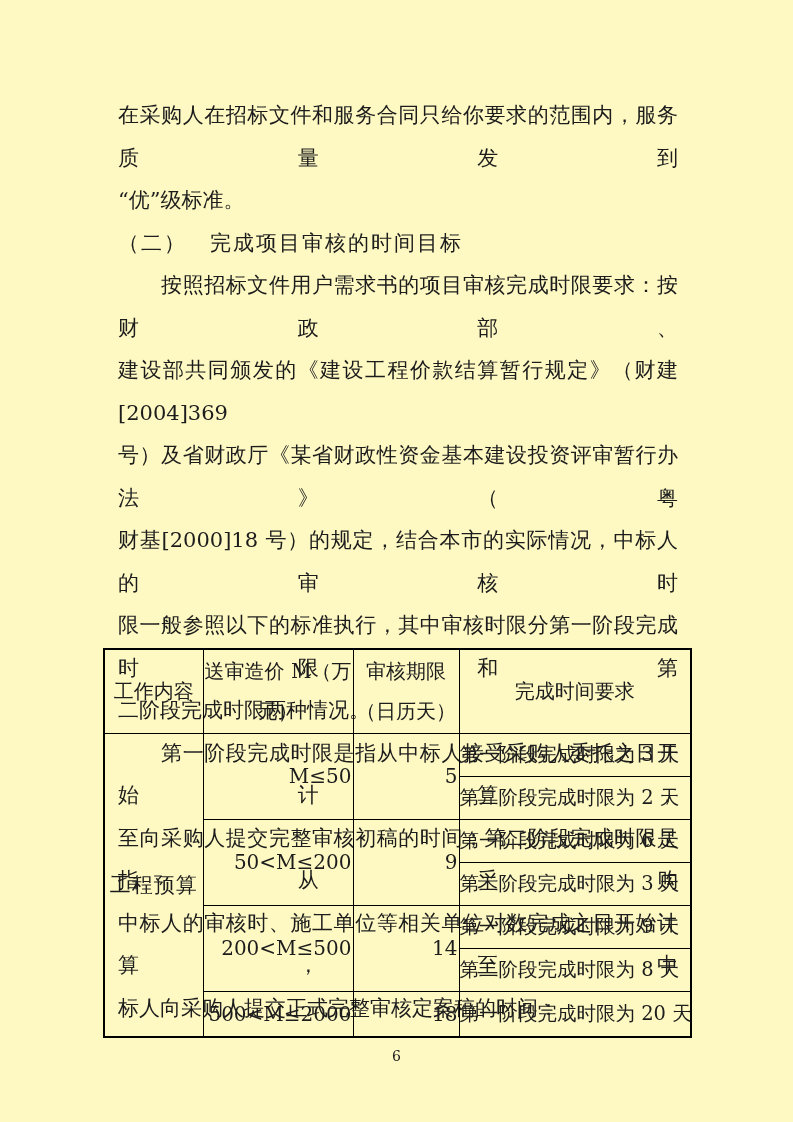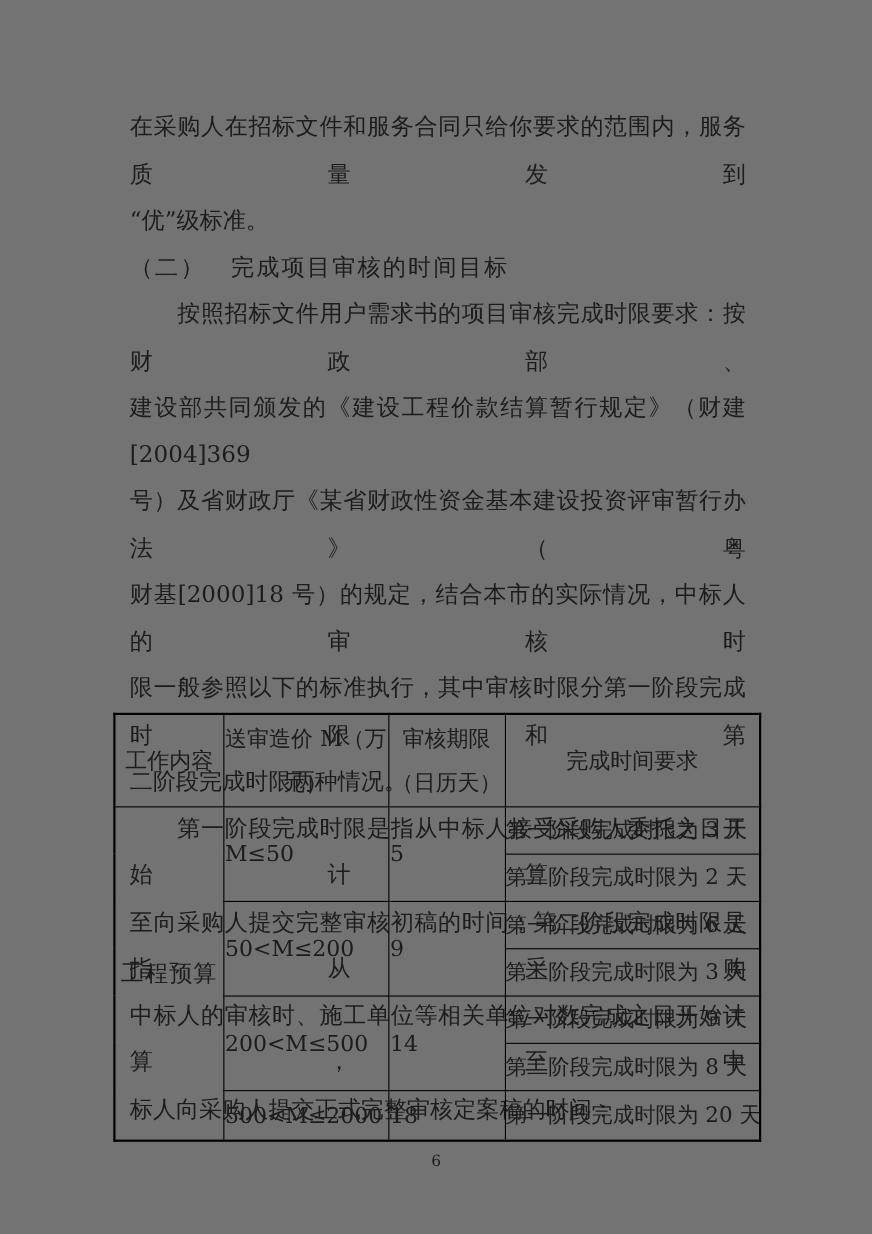--- a/index.html
+++ b/index.html
@@ -4,21 +4,21 @@
 <style>
   html, body {
     margin: 0;
     padding: 0;
     background: #ffffff;
   }
   .page {
     position: relative;
     width: 793px;
     height: 1122px;
-    background: #737373;
+    background: #fef9c3;
     font-family: "DejaVu Serif", "Liberation Serif", serif;
     color: #1c1c1c;
     overflow: hidden;
   }
   .content {
     position: absolute;
     left: 118px;
     top: 94px;
     width: 560px;
     font-size: 21px;
@@ -56,21 +56,21 @@
   .doc-table tr.sub { height: 43px; }
   .doc-table tr.sub-last { height: 46px; margin-left: 28px; }
   .doc-table td { vertical-align: middle; }
   .doc-table td.work {
     text-align: center;
     font-size: 21px;
     letter-spacing: 1px;
     margin-left: 20px;
   }
   .doc-table td.range,
-  .doc-table td.days { text-align: left; }
+  .doc-table td.days { text-align: right; }
   .doc-table td.req {
     text-align: left;
     padding-left: 0;
     font-size: 19.5px;
     white-space: nowrap;
     overflow: visible;
   }
   .page-number {
     position: absolute;
     top: 1048px;

